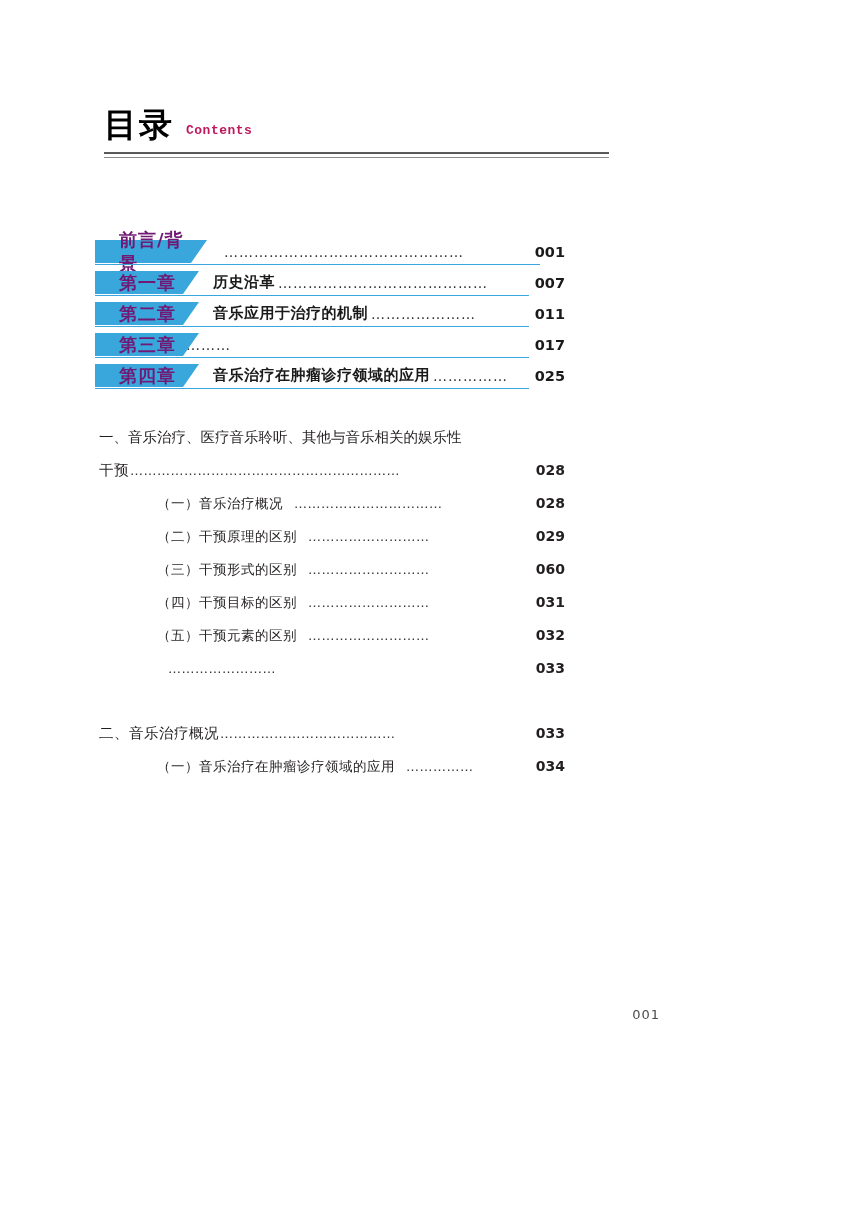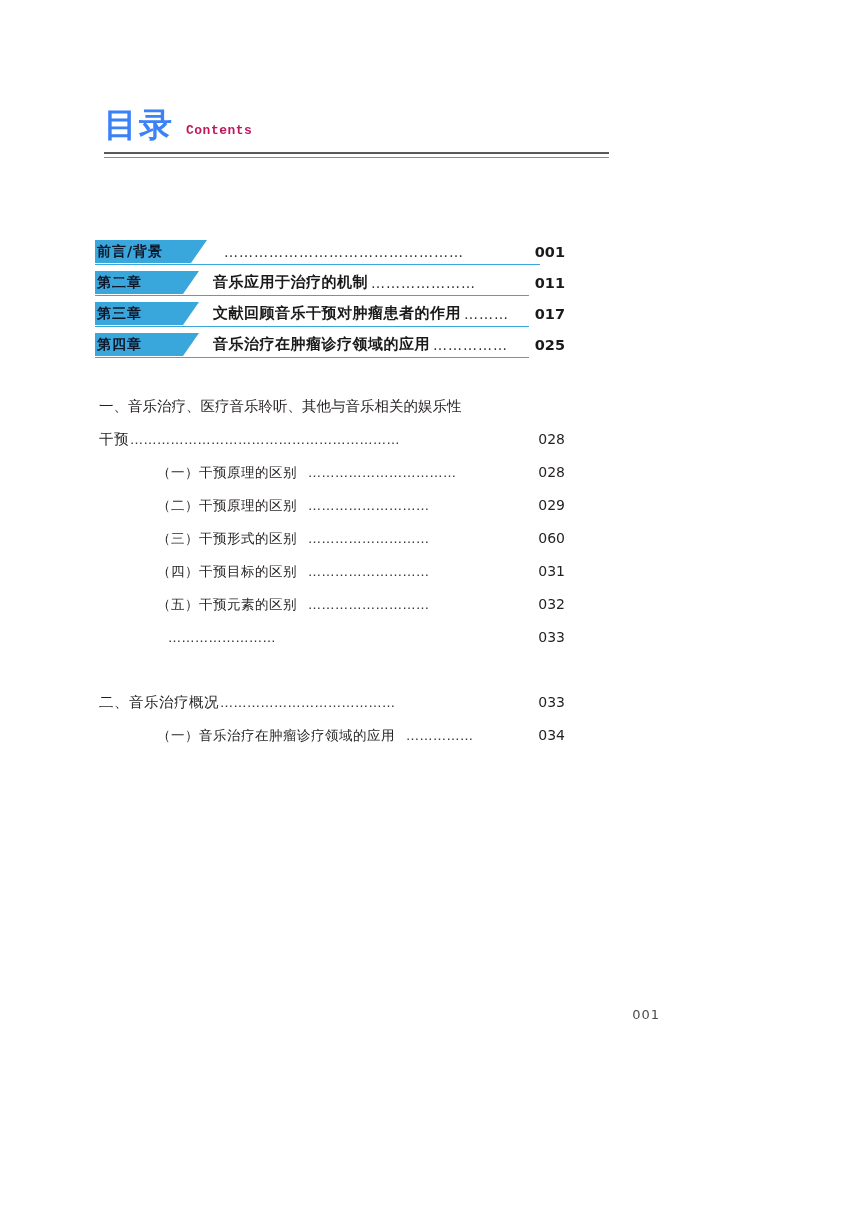--- a/index.html
+++ b/index.html
@@ -34,21 +34,21 @@
     display: flex;
     align-items: flex-end;
     gap: 12px;
   }
   .title-cn {
     font-family: "DejaVu Sans", sans-serif;
     font-weight: bold;
     font-size: 33px;
     letter-spacing: 2px;
     line-height: 1;
-    color: #3b82f6;
+    color: #000000;
   }
   .title-en {
     font-family: Liberation Mono, monospace;
     font-size: 13px;
     font-weight: bold;
     letter-spacing: 0.5px;
     color: #be185d;
     padding-bottom: 3px;
   }
   .rule-wrap {
@@ -82,26 +82,26 @@
     margin-bottom: 4px;
     display: flex;
     align-items: center;
   }
   .banner {
     position: relative;
     height: 23px;
     display: flex;
     align-items: center;
     background: #3aa7dc;
-    color: #0f172a;
-    font-family: "DejaVu Sans", sans-serif;
-    font-weight: bold;
-    font-size: 14px;
+    color: #701a75;
+    font-family: "DejaVu Sans", sans-serif;
+    font-weight: bold;
+    font-size: 18px;
     letter-spacing: 1px;
-    padding: 0 4px 0 2px;
+    padding: 0 4px 0 24px;
     box-sizing: border-box;
     flex: 0 0 auto;
   }
   .banner::after {
     content: "";
     position: absolute;
     right: -16px;
     top: 0;
     width: 0;
     height: 0;
@@ -166,20 +166,21 @@
     overflow: hidden;
     white-space: nowrap;
     letter-spacing: 0.5px;
     font-size: 13px;
     color: #333;
     margin: 0 1px;
   }
   .lvl1 .pg, .lvl2 .pg {
     flex: 0 0 auto;
     font-size: 14px;
+    font-weight: bold;
   }
 
   
   .lvl2 {
     font-family: "DejaVu Sans", sans-serif;
     font-size: 13.5px;
     color: #231f20;
     line-height: 33px;
     display: flex;
     align-items: baseline;
@@ -223,32 +224,38 @@
   <div class="toc">
 
     <div class="chapter-row">
       <div class="banner w-preface">前言/背景</div>
       <div class="chap-text"></div>
       <div class="chap-dots">…………………………………………</div>
       <div class="chap-page">001</div>
       <div class="underline" style="width:445px"></div>
     </div>
 
+    <div class="chapter-row">
+      <div class="banner w-chap">第一章</div>
+      <div class="chap-text">历史沿革</div>
+      <div class="chap-dots">……………………………………</div>
+      <div class="chap-page">007</div>
+      <div class="underline" style="width:434px"></div>
+    </div>
 
     <div class="chapter-row">
       <div class="banner w-chap">第二章</div>
       <div class="chap-text">音乐应用于治疗的机制</div>
       <div class="chap-dots">…………………</div>
       <div class="chap-page">011</div>
       <div class="underline" style="width:434px"></div>
     </div>
 
     <div class="chapter-row">
       <div class="banner w-chap">第三章</div>
-      <div class="chap-text">文献回顾音乐干预对肿瘤患者的作用</div>
       <div class="chap-dots">………</div>
       <div class="chap-page">017</div>
       <div class="underline" style="width:434px"></div>
     </div>
 
     <div class="chapter-row">
       <div class="banner w-chap">第四章</div>
       <div class="chap-text">音乐治疗在肿瘤诊疗领域的应用</div>
       <div class="chap-dots">……………</div>
       <div class="chap-page">025</div>
@@ -258,21 +265,21 @@
     <div class="lvl1 wrap-first">
       <div>一、音乐治疗、医疗音乐聆听、其他与音乐相关的娱乐性</div>
       <div style="display:flex;align-items:flex-end;">
         <span class="label">干预</span>
         <span class="dots">……………………………………………………</span>
         <span class="pg">028</span>
       </div>
     </div>
 
     <div class="lvl2">
-      <span class="label">（一）干预原理的区别</span>
+      <span class="label">（一）音乐治疗概况</span>
       <span class="gap"></span>
       <span class="dots">……………………………</span>
       <span class="pg">028</span>
     </div>
 
     <div class="lvl2">
       <span class="label">（二）干预原理的区别</span>
       <span class="gap"></span>
       <span class="dots">………………………</span>
       <span class="pg">029</span>

